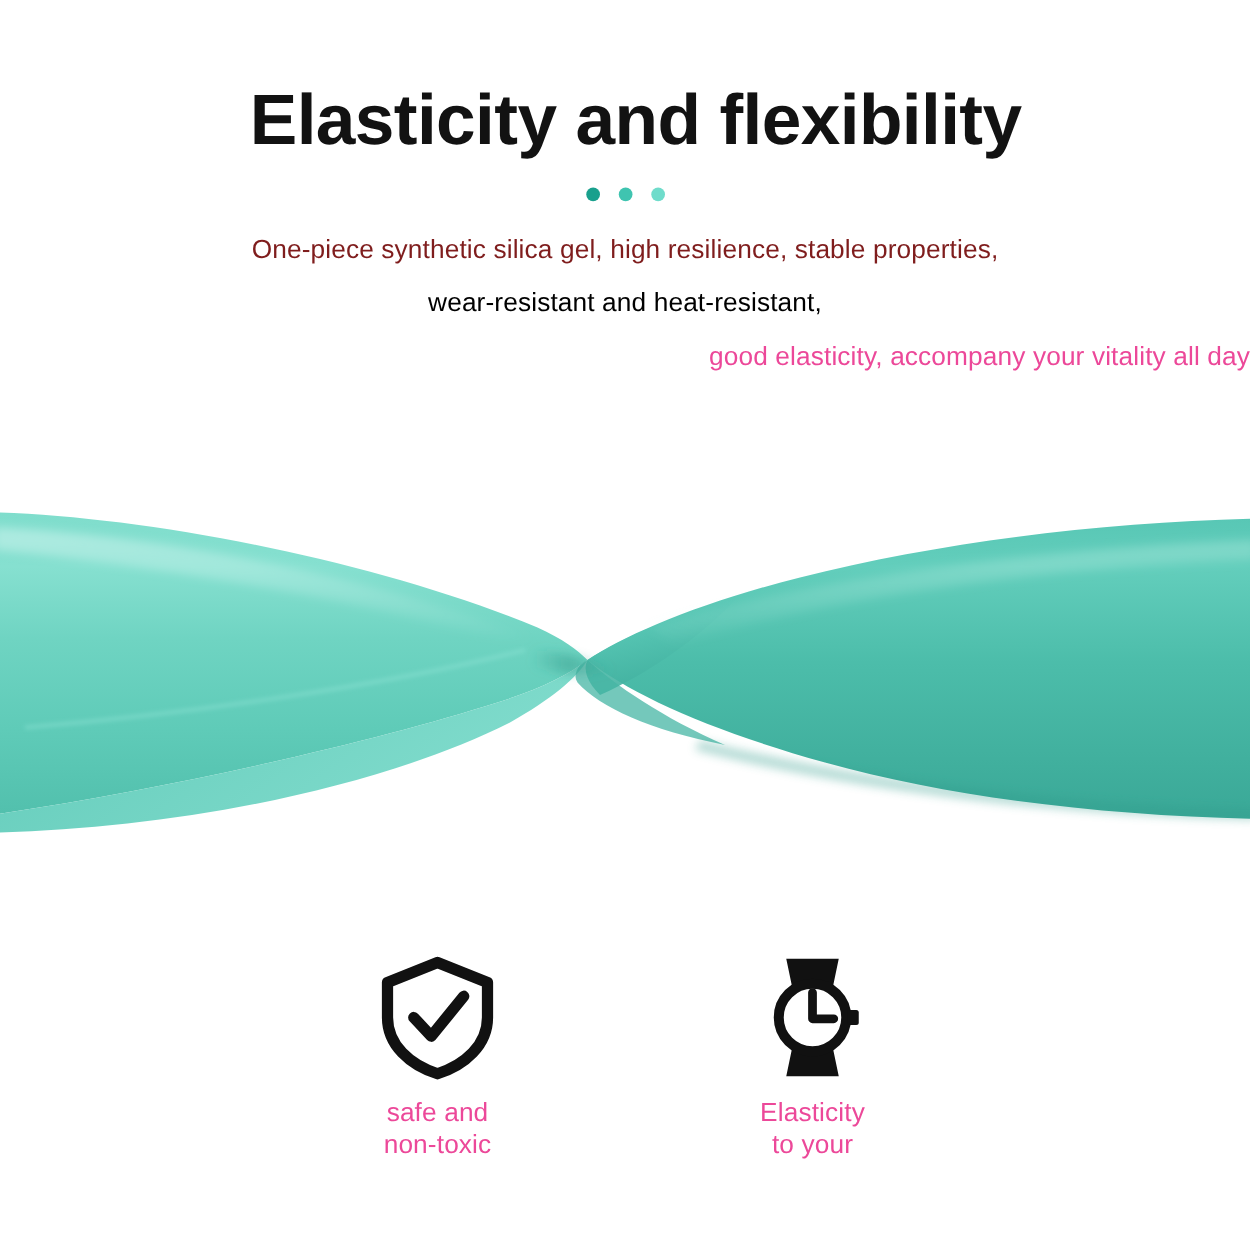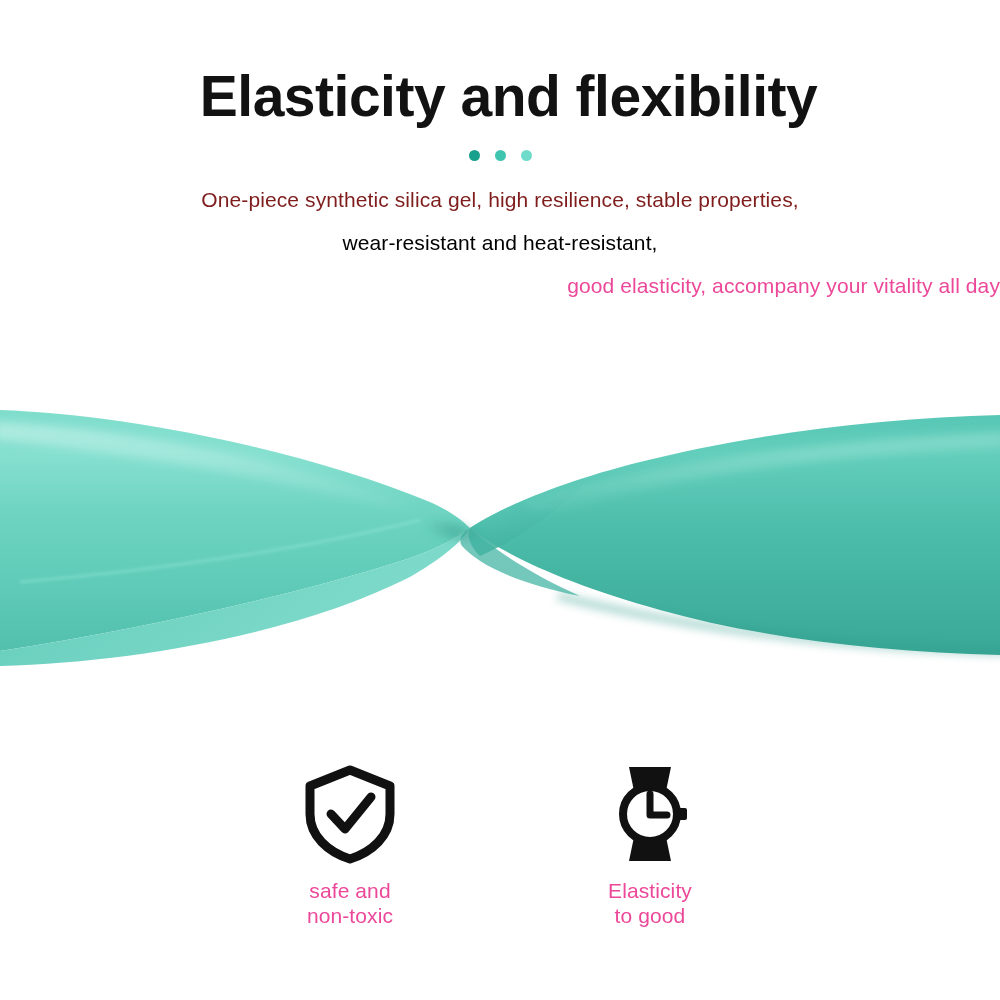--- a/index.html
+++ b/index.html
@@ -273,18 +273,18 @@
 
         <circle cx="48" cy="50" r="27" fill="none" stroke="#111111" stroke-width="8"></circle>
 
         <rect x="76" y="44" width="9" height="12" rx="2" fill="#111111"></rect>
 
         <path d="M48 30 V51 H65" fill="none" stroke="#111111" stroke-width="7" stroke-linecap="round" stroke-linejoin="round"></path>
       </svg>
     </div>
     <div class="feature-caption">
       <span class="cap-line">Elasticity</span>
-      <span class="cap-line">to good</span>
+      <span class="cap-line">to your</span>
     </div>
   </div>
 
 
 </div>
 
 </body></html>

